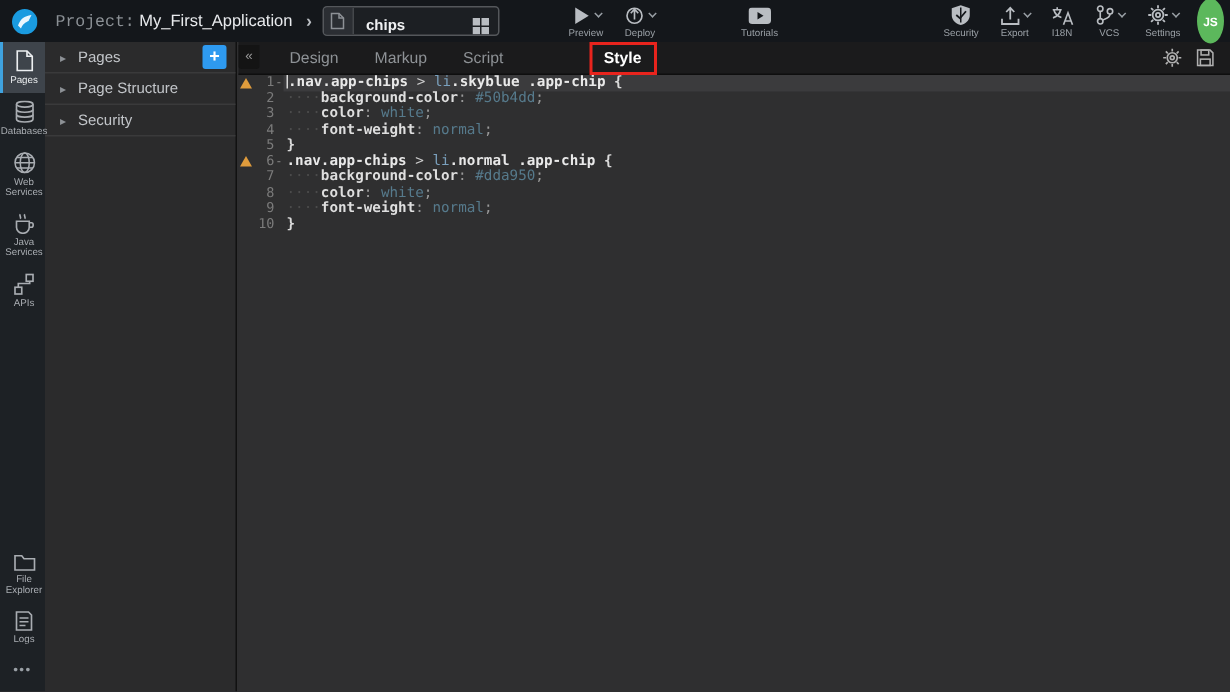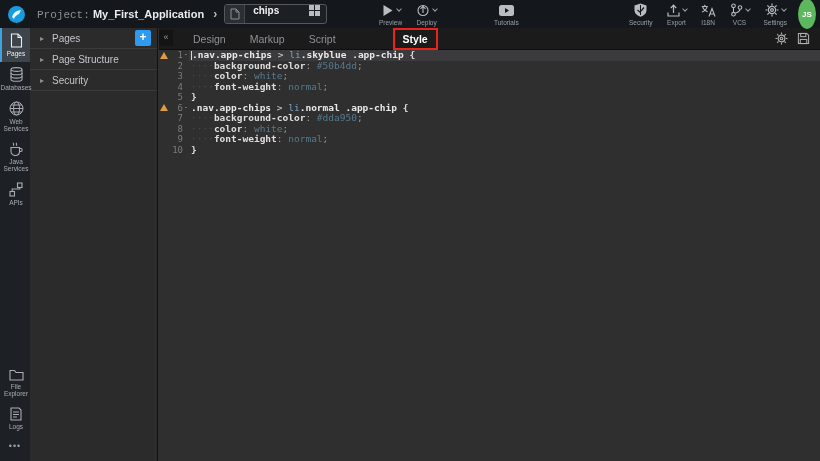--- a/index.html
+++ b/index.html
@@ -6,23 +6,23 @@
   html,body { width:820px; height:461px; overflow:hidden; background:#2f2f30;
               font-family:"Liberation Sans", sans-serif; }
   .app { position:relative; width:820px; height:461px; }
 
   
   .topbar { position:absolute; top:0; left:0; width:820px; height:28px;
             background:#14171b; display:flex; align-items:center; z-index:5; }
   .logo { width:17px; height:17px; margin-left:8px; flex:none; }
   .project { margin-left:12px; font-size:11px; white-space:nowrap; }
   .project .plabel { color:#8b9095;font-family:Liberation Mono, monospace; }
-  .project .pname  { color:#e9ebee; font-weight:bold; }
+  .project .pname  { color:#e9ebee; font-weight:normal; }
   .bc-chev { color:#b9bdc2; font-size:12px; margin:0 7px 0 9px; font-weight:bold; }
-  .page-tab { display:flex; align-items:flex-start; height:20px; width:103px;
+  .page-tab { display:flex; align-items:flex-end; height:20px; width:118px;
               border:1px solid #54575b; border-radius:3px; background:#1c1f23; overflow:hidden; }
   .page-tab .ptab-ic { width:20px; height:100%; background:#2b2e33; border-right:1px solid #44474b;
                        display:flex; align-items:center; justify-content:center; flex:none; }
   .page-tab .ptab-name { flex:1; color:#f0f1f3; font-weight:bold; font-size:10px; padding-left:8px; }
   .page-tab .ptab-grid { margin-right:6px; display:flex; }
 
   .tb-group { position:absolute; top:0; height:28px; display:flex; align-items:center; }
   .tb-action { display:flex; flex-direction:column; align-items:center; margin:0 7px; cursor:pointer; }
   .tb-icon-row { display:flex; align-items:center; height:15px; }
   .tb-label { font-size:6.5px; color:#9aa0a6; margin-top:1px; white-space:nowrap; }

